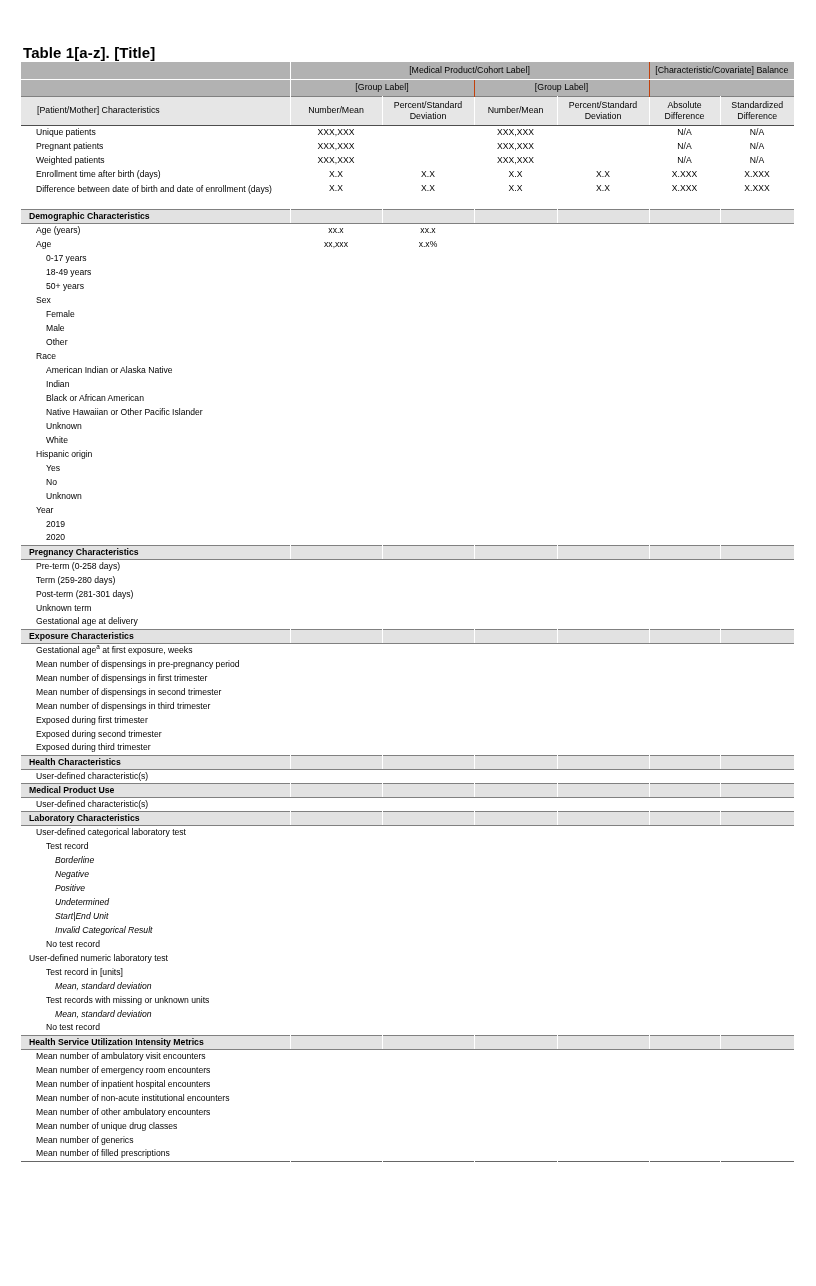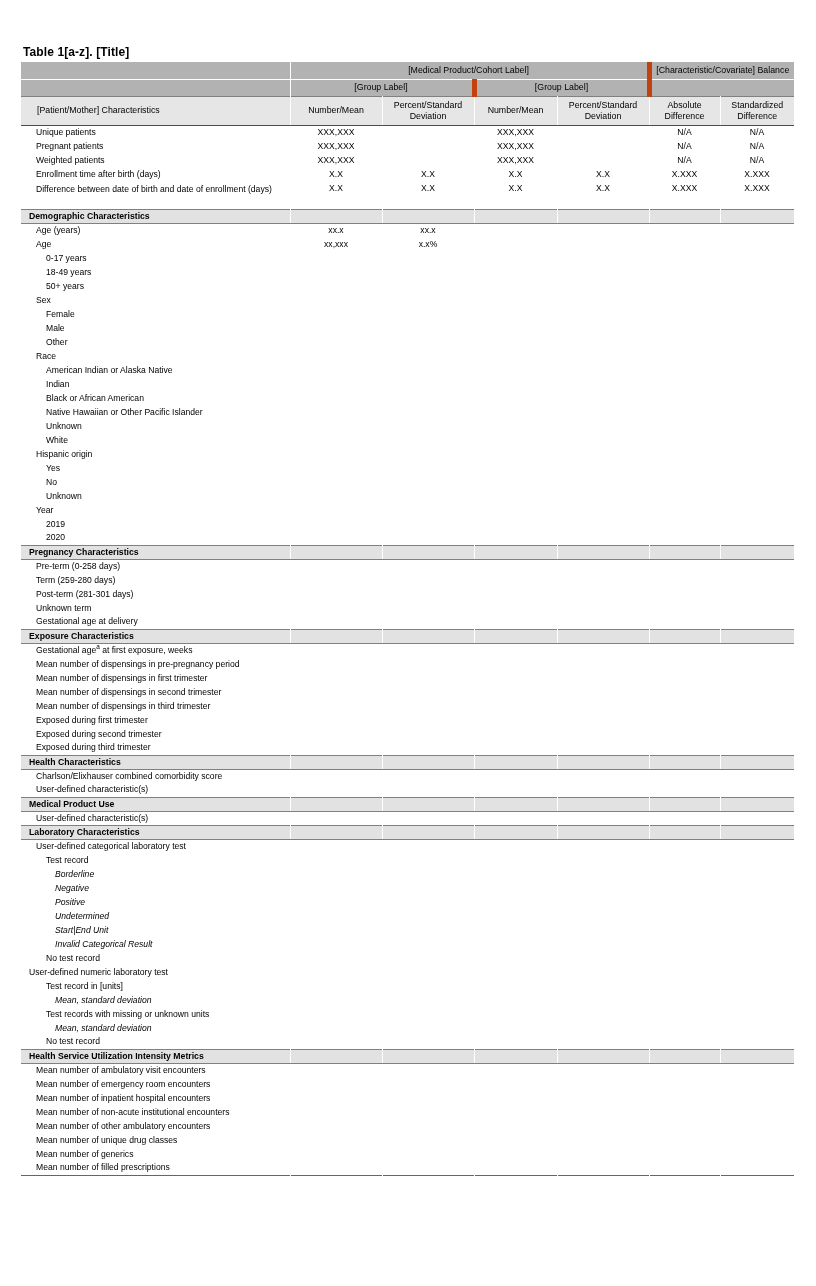--- a/index.html
+++ b/index.html
@@ -15,21 +15,21 @@
     -webkit-font-smoothing: antialiased;
   }
   .page {
     position: relative;
     width: 816px;
     height: 1286px;
     box-sizing: border-box;
     padding: 46px 22px 0 21px;
   }
   .table-caption {
-    font-size: 12px;
+    font-size: 15px;
     font-weight: bold;
     line-height: 13px;
     margin: 0 0 3px 2px;
     letter-spacing: .1px;
   }
   table.t1 {
     border-collapse: collapse;
     width: 773px;
     table-layout: fixed;
     font-size: 8.6px;
@@ -51,21 +51,21 @@
   col.c-abs   { width: 71px; }
   col.c-std   { width: 74px; }
 
   
   .hdr-dark td {
     background: #b2b2b2;
     height: 17px;
     font-weight: bold;
     font-size: 8.8px;
     text-align: center;
-    border-right: 5px solid #c2410c;
+    border-right: 1px solid #c2410c;
     line-height: 11px;
   }
   .hdr-dark td.last { border-right: none; margin-left: 27px; }
   .hdr-dark td.blank-l { border-right: 1px solid #ffffff; }
   tr.hdr-row1 td { border-bottom: 1px solid #ffffff; }
 
   .hdr-light td {
     background: #e6e6e6;
     font-weight: bold;
     font-size: 8.8px;
@@ -581,29 +581,20 @@
         <tr class="section">
           <td class="lbl">Health Characteristics</td>
           <td></td>
           <td></td>
           <td></td>
           <td></td>
           <td></td>
           <td class="last"></td>
         </tr>
         <tr class="data">
-          <td class="lbl i1">Charlson/Elixhauser combined comorbidity score</td>
-          <td class="val"></td>
-          <td class="val"></td>
-          <td class="val"></td>
-          <td class="val"></td>
-          <td class="val"></td>
-          <td class="val last"></td>
-        </tr>
-        <tr class="data">
           <td class="lbl i1">User-defined characteristic(s)</td>
           <td class="val"></td>
           <td class="val"></td>
           <td class="val"></td>
           <td class="val"></td>
           <td class="val"></td>
           <td class="val last"></td>
         </tr>
         <tr class="section">
           <td class="lbl">Medical Product Use</td>

